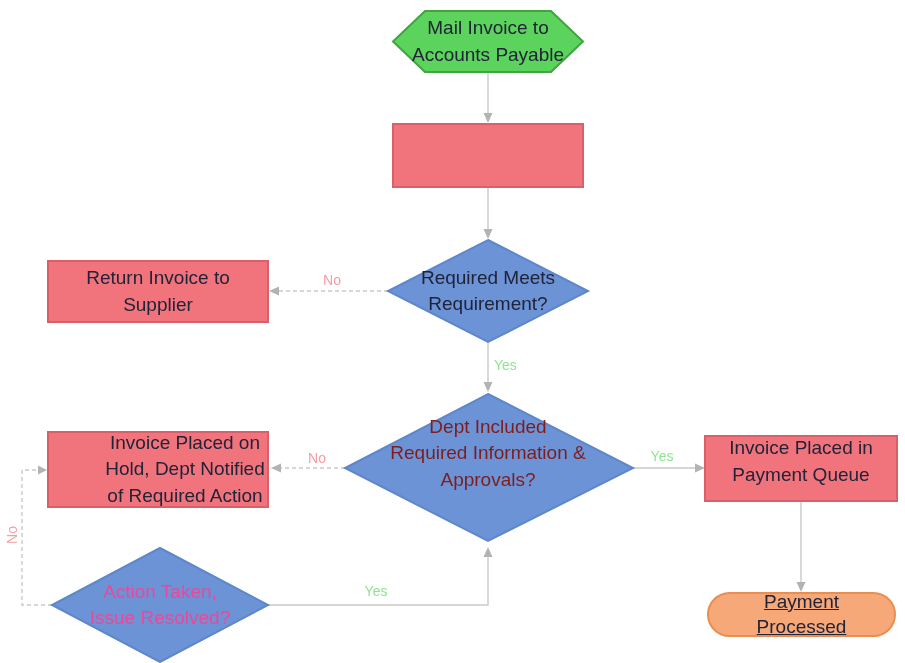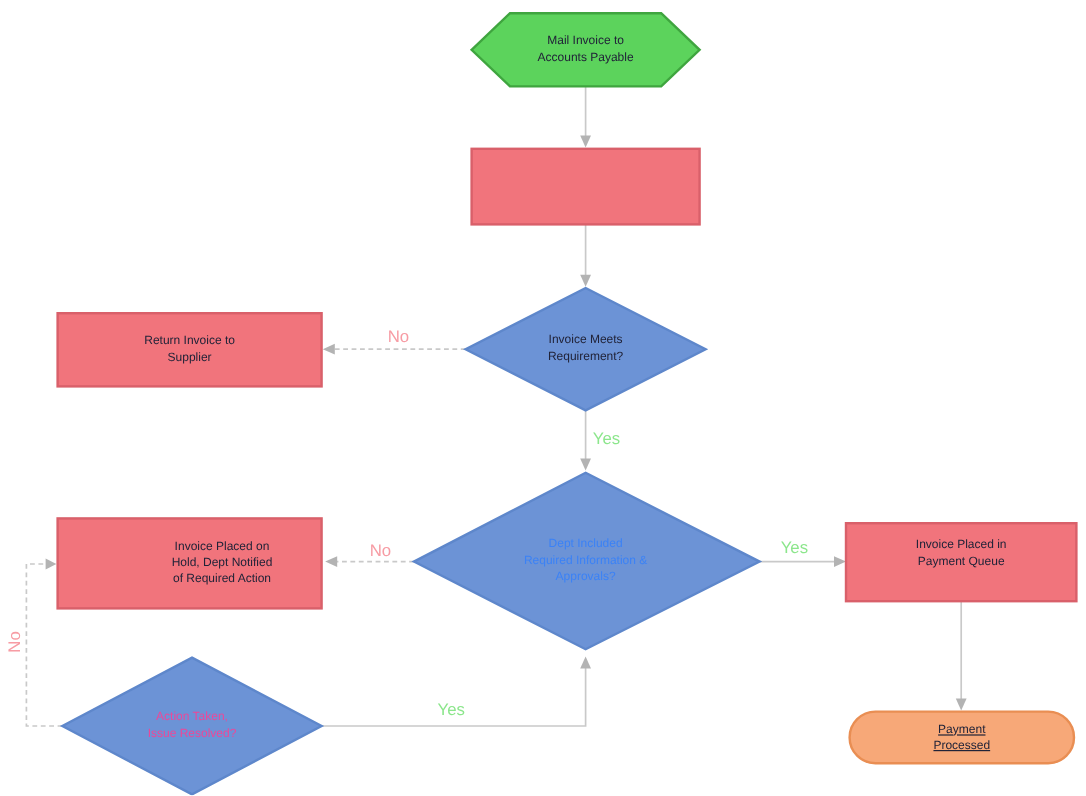--- a/index.html
+++ b/index.html
@@ -9,21 +9,21 @@
     overflow:hidden;
     background:#ffffff;
     font-family:"Liberation Sans", sans-serif;
   }
   #shapes{position:absolute;left:0;top:0;}
   .node-label{
     position:absolute;
     display:flex;align-items:center;justify-content:center;
     text-align:center;
     white-space:pre-line;
-    font-size:10px;
+    font-size:19px;
     line-height:1.38;
     pointer-events:none;
   }
   .edge-label{
     position:absolute;
     font-size:14px;
     text-align:center;
     pointer-events:none;
   }
   .edge-label.vertical{
@@ -81,27 +81,27 @@
 
     <rect x="705" y="436" width="192" height="65" stroke-width="2" fill="#f1747c" stroke="#d9606a"></rect>
 
     <rect x="708" y="593" width="187" height="43" rx="21.5" ry="21.5" stroke-width="2" fill="#f7a878" stroke="#e98e53"></rect>
   </svg>
 
   <div class="node-label" style="left: 393px; top: 11px; width: 190px; height: 61px; color: rgb(33, 35, 56);">Mail Invoice to
 Accounts Payable</div>
 
 
-  <div class="node-label" style="left: 398px; top: 240px; width: 180px; height: 102px; color: rgb(33, 35, 56);">Invoice Meets
+  <div class="node-label" style="left: 398px; top: 240px; width: 180px; height: 102px; color: rgb(33, 35, 56);">Required Meets
 Requirement?</div>
 
   <div class="node-label" style="left: 48px; top: 261px; width: 220px; height: 61px; color: rgb(33, 35, 56); border-radius: 14px;">Return Invoice to
 Supplier</div>
 
-  <div class="node-label" style="left: 358px; top: 394px; width: 260px; height: 147px; color: #3b82f6;">Dept Included
+  <div class="node-label" style="left: 358px; top: 380px; width: 260px; height: 147px; color: #7f1d1d;">Dept Included
 Required Information &amp;
 Approvals?</div>
 
   <div class="node-label" style="left: 32px; top: 432px; width: 220px; height: 75px; color: rgb(33, 35, 56); padding-left: 43px;">Invoice Placed on
 Hold, Dept Notified
 of Required Action</div>
 
   <div class="node-label" style="left: 70px; top: 548px; width: 180px; height: 114px; color: #ec4899;">Action Taken,
 Issue Resolved?</div>
 

